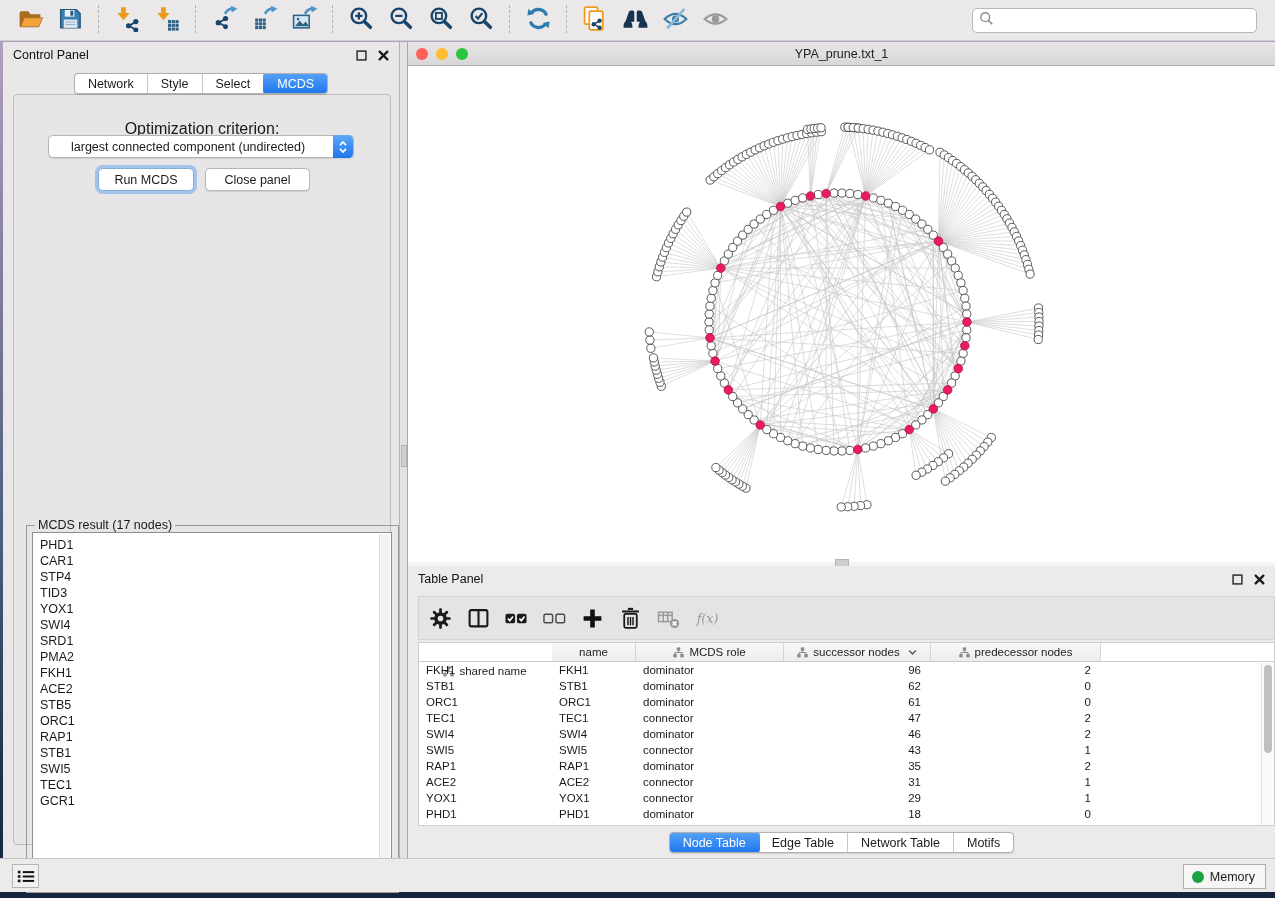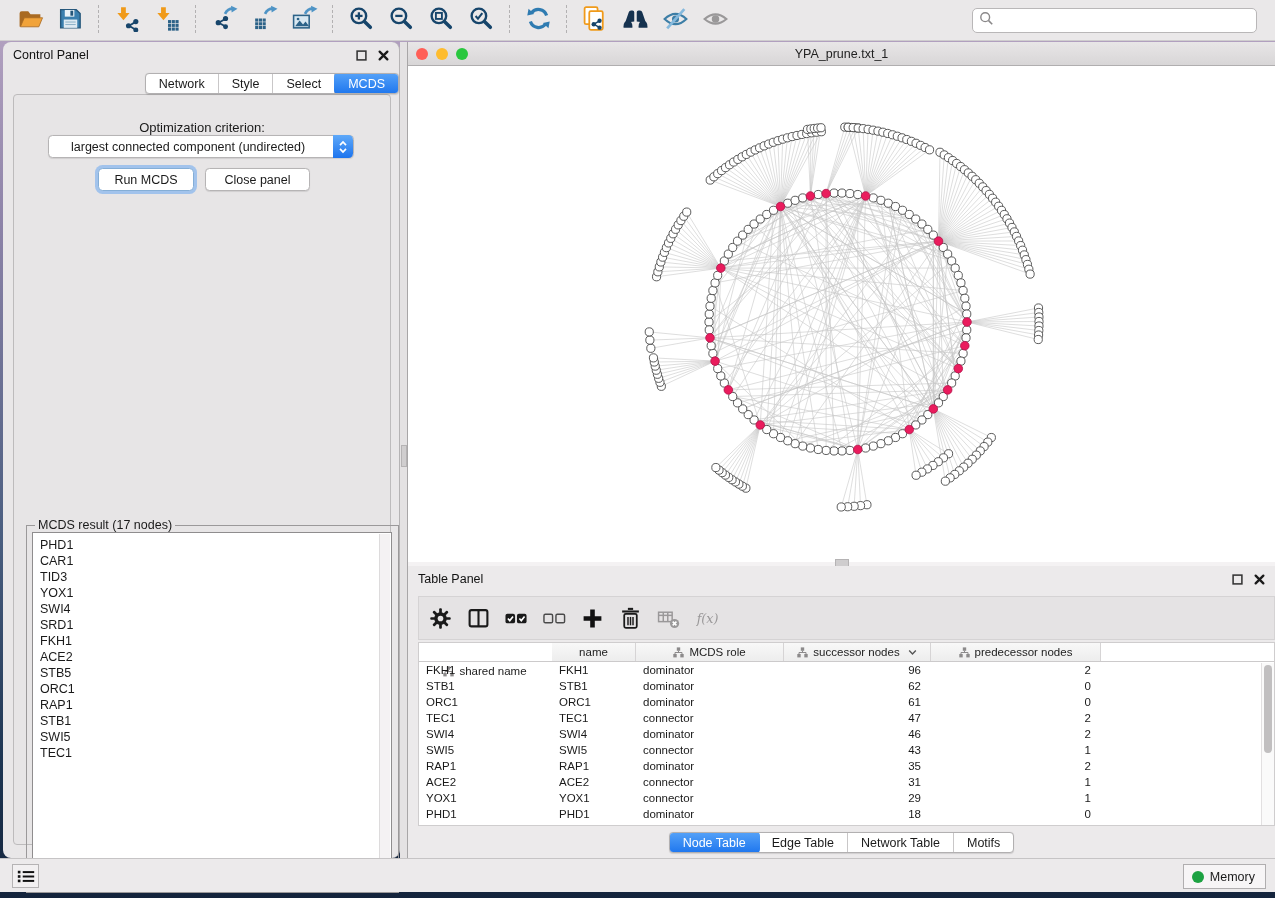--- a/index.html
+++ b/index.html
@@ -17,39 +17,39 @@
   .tb-sep { width:1px; height:30px; margin:0 8px; flex:0 0 auto;
             background-image:linear-gradient(#b3b1b2 55%, rgba(0,0,0,0) 0%);
             background-size:1px 5px; }
   #search-wrap { margin-left:auto; margin-right:8px; width:285px; height:25px; background:#fff;
                  border:1px solid #b9b7b8; border-radius:5px; display:flex; align-items:center; padding:0 6px; }
   #search-wrap svg { width:15px; height:15px; margin-right:5px; flex:0 0 auto; }
   #search-input { border:none; outline:none; flex:1; font-size:12px; background:transparent; height:100%; }
 
   
   #control-panel { position:absolute; left:3px; top:42px; width:397px; height:816px;
-                   background:#e9e7e8; border-right:1px solid #b5b3b4;border-radius:8px; }
+                   background:#e9e7e8; border-right:1px solid #b5b3b4; }
   .panel-head { height:26px; display:flex; align-items:center; padding:0 10px; }
   .panel-title { font-size:12.5px; color:#111; }
   .panel-head-icons { margin-left:auto; display:flex; gap:10px; align-items:center; }
   .ph-ic { width:12px; height:12px; display:flex; align-items:center; justify-content:center; }
   .ph-ic svg { width:11px; height:11px; }
 
   .seg { display:inline-flex; border:1px solid #b2b0b1; border-radius:4px; background:#fff;
          overflow:hidden; height:21px; box-shadow:0 0.5px 1px rgba(0,0,0,.12); }
   .seg .s { padding:0 13px; font-size:12.5px; line-height:20px; border-right:1px solid #c9c7c8;
             color:#1a1a1a; white-space:nowrap; }
   .seg .s:last-child { border-right:none; }
   .seg .s.active { background:linear-gradient(#55a2f8,#1e76ee); color:#fff;
                    margin:-1px; padding:1px 14px; border-radius:4px; line-height:21px; border-right:none; }
-  #cp-tabs { position:absolute; left:0; right:0; top:31px; display:flex; justify-content:flex-end; z-index:3; }
+  #cp-tabs { position:absolute; left:0; right:0; top:31px; display:flex; justify-content:center; z-index:3; }
 
   #cp-pane { position:absolute; left:10px; right:8px; top:52px; bottom:13px;
              background:#e7e5e6; border:1px solid #bdbbbc; border-radius:4px; }
-  #opt-label { position:absolute; left:0; right:0; top:25px; text-align:center; font-size:13px; }
+  #opt-label { position:absolute; left:0; right:0; top:25px; text-align:center; font-size:16px; }
   #opt-select { position:absolute; left:34px; right:36px; top:40px; height:23px; background:#fff;
                 border:1px solid #b6b4b5; border-radius:4.5px; display:flex; align-items:center;
                 padding-left:22px; font-size:12.5px; box-shadow:0 0.5px 1px rgba(0,0,0,.1); }
   #opt-stepper { position:absolute; right:0; top:-1px; width:20px; height:23px; border-radius:0 4.5px 4.5px 0;
                  background:linear-gradient(#5fa9f9,#1d74ee); display:flex; align-items:center; justify-content:center; }
   #opt-stepper svg { width:10px; height:16px; }
   .mac-btn { position:absolute; top:73px; height:23px; background:#fff; border:1px solid #b6b4b5;
              border-radius:4.5px; font-size:12.5px; display:flex; align-items:center; justify-content:center;
              box-shadow:0 0.5px 1px rgba(0,0,0,.1); }
   #run-btn { left:84px; width:96px; border-color:#85aed6;
@@ -328,32 +328,35 @@
     <div class="mac-btn" id="run-btn">Run MCDS</div>
     <div class="mac-btn" id="closepanel-btn">Close panel</div>
     <div id="mcds-fieldset">
       <fieldset>
         <legend>MCDS result (17 nodes)</legend>
       </fieldset>
       <div id="mcds-list">
         <div id="mcds-scroll"></div>
       <div class="mi">PHD1</div>
           <div class="mi">CAR1</div>
+          <div class="mi">STP4</div>
           <div class="mi">TID3</div>
           <div class="mi">YOX1</div>
           <div class="mi">SWI4</div>
           <div class="mi">SRD1</div>
+          <div class="mi">PMA2</div>
           <div class="mi">FKH1</div>
           <div class="mi">ACE2</div>
           <div class="mi">STB5</div>
           <div class="mi">ORC1</div>
           <div class="mi">RAP1</div>
           <div class="mi">STB1</div>
           <div class="mi">SWI5</div>
           <div class="mi">TEC1</div>
+          <div class="mi">GCR1</div>
         </div>
     </div>
   </div>
 </div>
 
 <div id="vsplit">
     <div class="grip"></div>
   </div>
 
 <div id="network-window">

